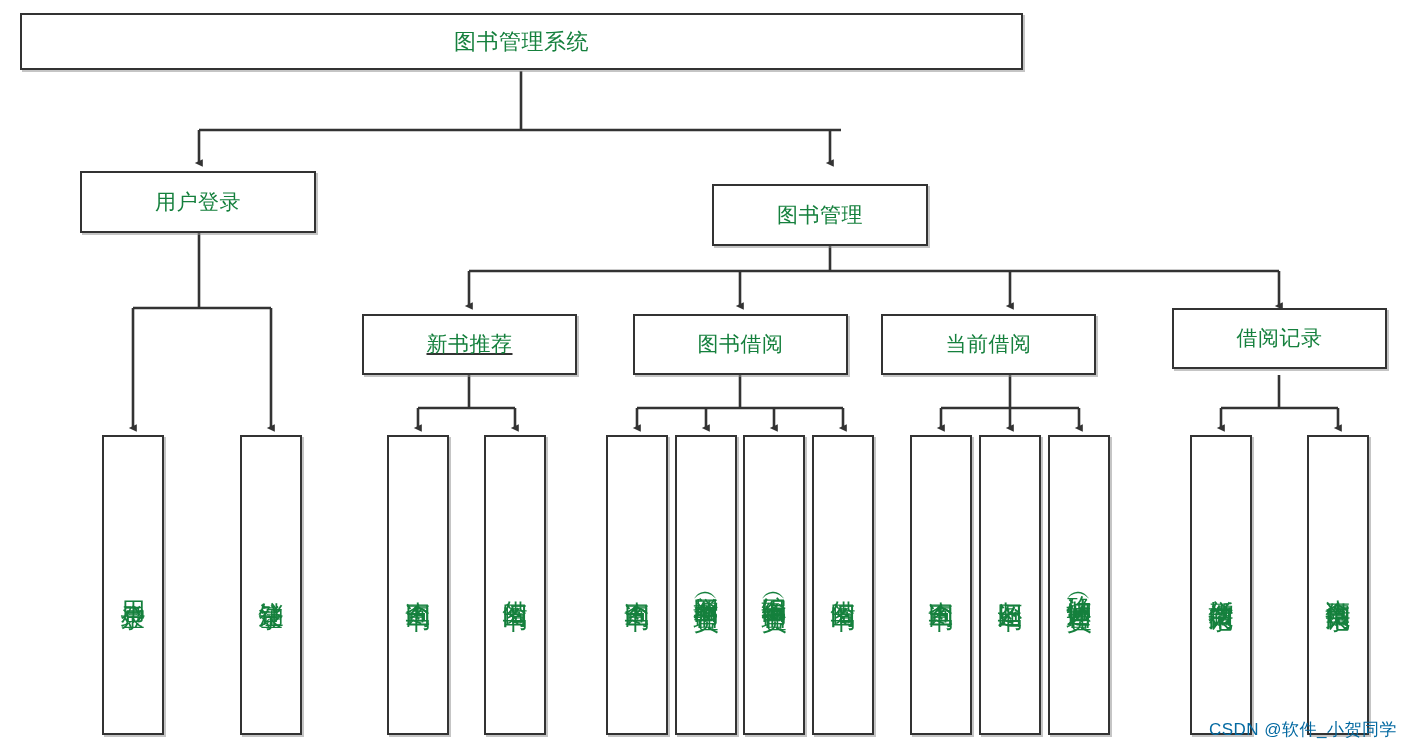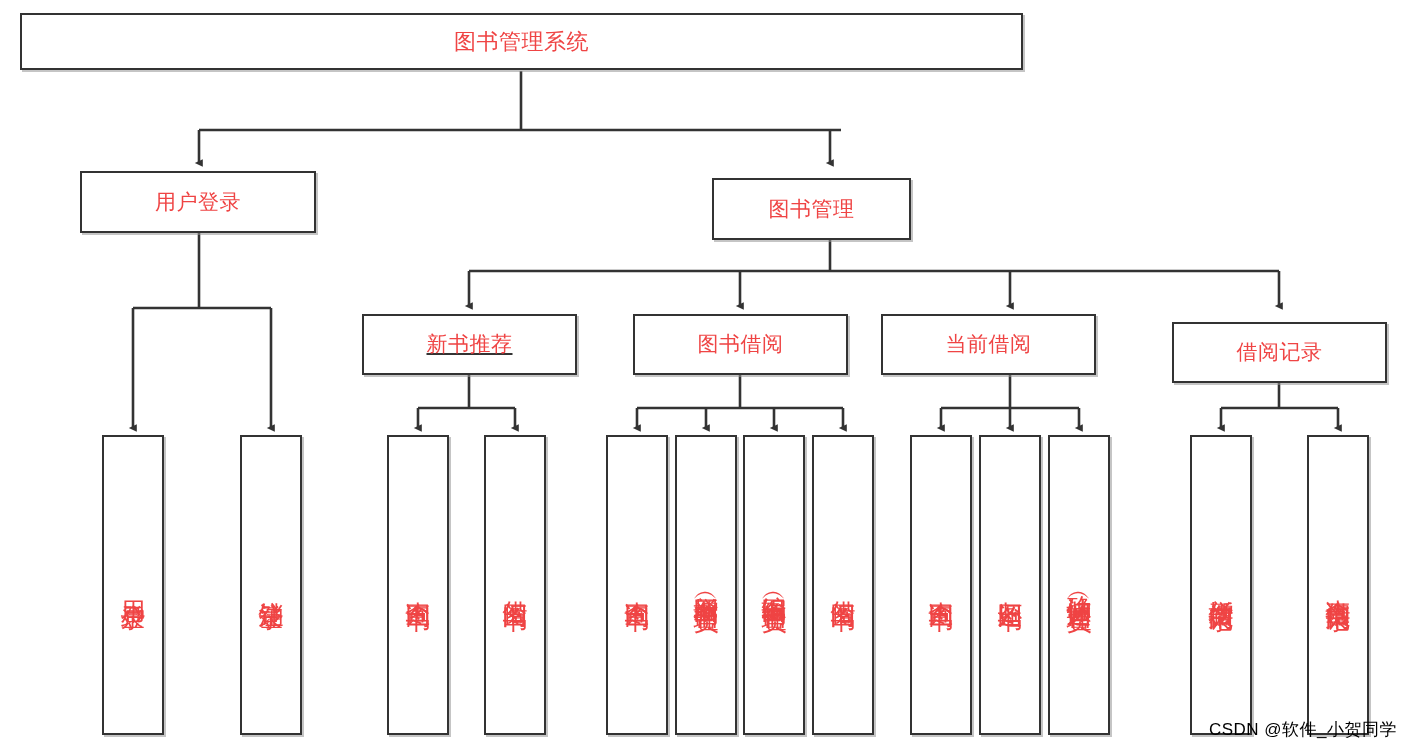--- a/index.html
+++ b/index.html
@@ -30,21 +30,21 @@
     box-sizing: border-box;
     background: #ffffff;
     border: 2px solid #333333;
     box-shadow: 2px 2px 0 rgba(150,150,150,0.55);
     display: flex;
     align-items: center;
     justify-content: center;
     color: #333333;
   }
   .node-label {
-    color: #ef4444;
+    color: #15803d;
     text-align: center;
     line-height: 1.05;
   }
   
   .node.horiz .node-label {
     font-size: 21px;
     letter-spacing: 0.5px;
     white-space: nowrap;
   }
   .node.root .node-label {
@@ -62,21 +62,21 @@
     line-height: 1.0;
     letter-spacing: 2px;
     max-height: 262px;
     overflow: visible;
   }
   .watermark {
     position: absolute;
     right: 8px;
     bottom: 6px;
     font-size: 17px;
-    color: #000000;
+    color: #0369a1;
     letter-spacing: 0.5px;
     white-space: nowrap;
   }
 </style>
 </head>
 <body>
 
 <div id="canvas">
 
   <svg class="edges" viewBox="0 0 1405 747" xmlns="http://www.w3.org/2000/svg">
@@ -130,34 +130,34 @@
     </g>
   </svg>
 
   <div class="node horiz root" style="left:20px; top:13px; width:1003px; height:57px;">
     <span class="node-label">图书管理系统</span>
   </div>
 
   <div class="node horiz" style="left:80px; top:171px; width:236px; height:62px;">
     <span class="node-label">用户登录</span>
   </div>
-  <div class="node horiz" style="left:712px; top:178px; width:199px; height:62px;">
+  <div class="node horiz" style="left:712px; top:184px; width:216px; height:62px;">
     <span class="node-label">图书管理</span>
   </div>
 
   <div class="node horiz" style="left:362px; top:314px; width:215px; height:61px;text-decoration:underline;">
     <span class="node-label">新书推荐</span>
   </div>
   <div class="node horiz" style="left:633px; top:314px; width:215px; height:61px;">
     <span class="node-label">图书借阅</span>
   </div>
   <div class="node horiz" style="left:881px; top:314px; width:215px; height:61px;">
     <span class="node-label">当前借阅</span>
   </div>
-  <div class="node horiz" style="left:1172px; top:322px; width:215px; height:61px;">
+  <div class="node horiz" style="left:1172px; top:308px; width:215px; height:61px;">
     <span class="node-label">借阅记录</span>
   </div>
 
   <div class="node vert" style="left:102px; top:435px; width:62px; height:300px;">
     <span class="node-label">用户登录</span>
   </div>
   <div class="node vert" style="left:240px; top:435px; width:62px; height:300px;">
     <span class="node-label">注销登录</span>
   </div>
 

